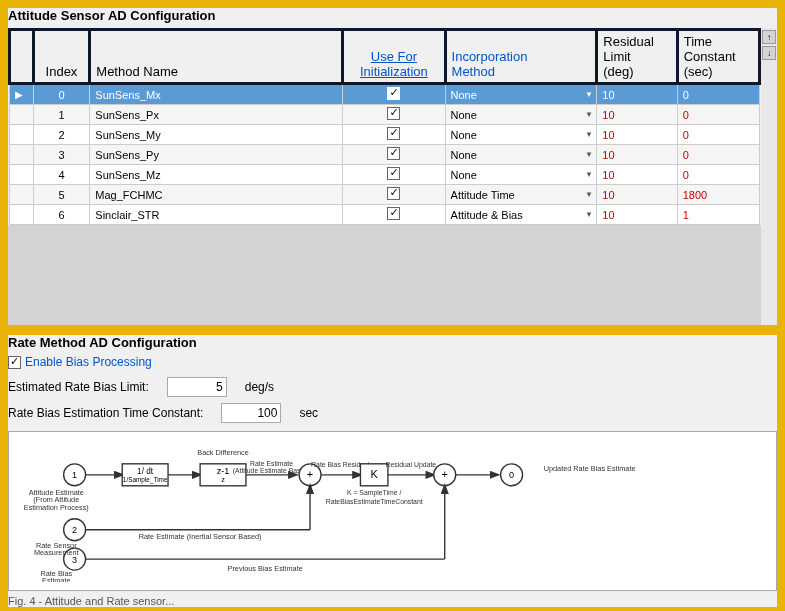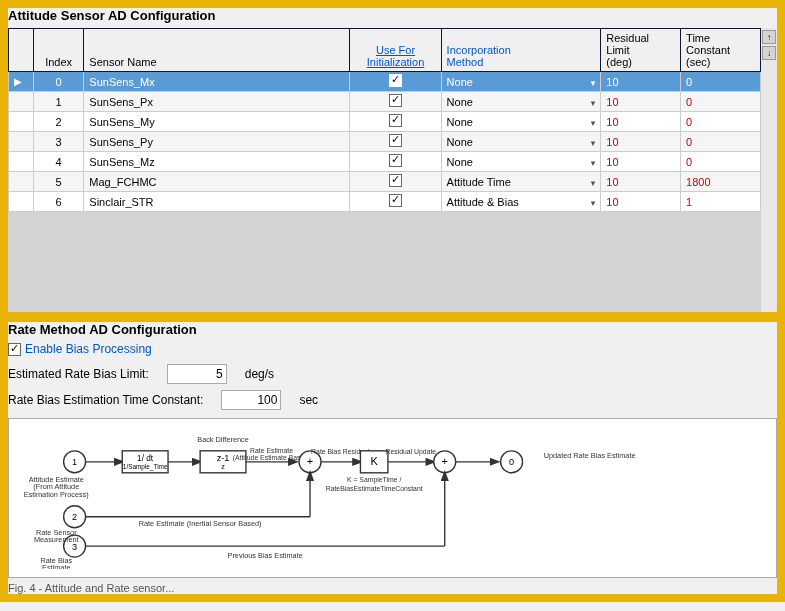--- a/index.html
+++ b/index.html
@@ -22,25 +22,25 @@
       color: #000;
     }
     table {
       border-collapse: collapse;
       width: 100%;
     }
     thead tr {
       background: #f0f0f0;
     }
     th {
-      border: 1px solid #0f172a;
+      border: 3px solid #0f172a;
       padding: 3px 5px;
       text-align: left;
       font-weight: normal;
-      font-size: 11px;
+      font-size: 13px;
       vertical-align: bottom;
       color: #000;
     }
     th.blue-header {
       color: #0055cc;
     }
     td {
       border: 1px solid #ccc;
       padding: 2px 5px;
       font-size: 11px;
@@ -87,21 +87,21 @@
       top: -2px;
       left: 1px;
       font-size: 11px;
       color: #000;
     }
     .row-selected .checkbox-icon {
       border-color: #fff;
     }
     .dropdown-cell {
       display: flex;
-      align-items: flex-end;
+      align-items: flex-start;
       gap: 19px;
     }
     .dropdown-text {
       flex: 1;
     }
     .dropdown-arrow {
       font-size: 9px;
       color: #555;
     }
     .row-selected .dropdown-arrow {
@@ -215,21 +215,21 @@
   <div class="rate-section">
     <div class="section-title">Attitude Sensor AD Configuration</div>
 
     <div class="table-wrapper">
       <div class="table-scroll-area">
         <table>
           <thead>
             <tr>
               <th style="width:16px; padding:0;"></th>
               <th class="index-col">Index</th>
-              <th style="width:200px;">Sensor Name</th>
+              <th style="width:200px;">Method Name</th>
               <th class="blue-header checkbox-cell">Use For<br>Initialization</th>
               <th class="blue-header" style="width:120px;">Incorporation<br>Method</th>
               <th style="width:60px;">Residual<br>Limit<br>(deg)</th>
               <th style="width:60px;">Time<br>Constant<br>(sec)</th>
             </tr>
           </thead>
           <tbody id="attitude-tbody">
           <tr class="row-selected">
                 <td class="arrow-cell">▶</td>
                 <td class="index-col">0</td>

